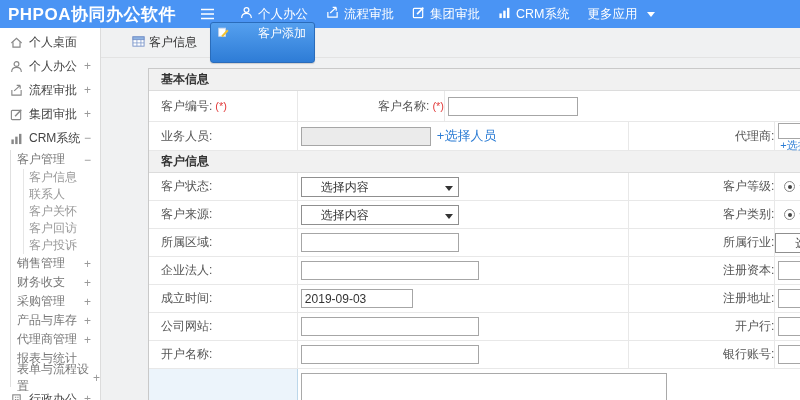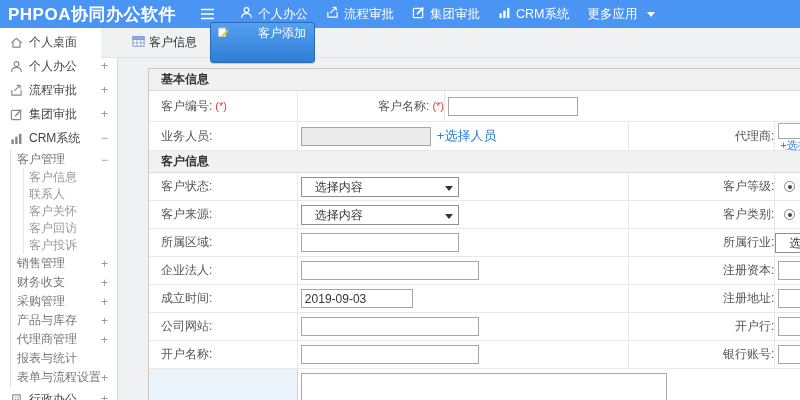--- a/index.html
+++ b/index.html
@@ -9,21 +9,21 @@
   
   .header{position:absolute;left:0;top:0;width:800px;height:28px;background:#4a94f4;
     display:flex;align-items:center;color:#fff;}
   .logo{font-size:17px;font-weight:bold;margin-left:8px;letter-spacing:.5px;white-space:nowrap;}
   .hamburger{margin-left:24px;display:flex;align-items:center;cursor:pointer;}
   .hnav{display:flex;align-items:center;margin-left:16px;}
   .hitem{display:flex;align-items:center;gap:5px;font-size:12.5px;padding:0 9px;white-space:nowrap;cursor:pointer;}
   .caret{width:0;height:0;border:4px solid transparent;border-top:5px solid #fff;margin-left:5px;margin-top:4px;}
 
   
-  .sidebar{position:absolute;left:0;top:28px;width:118px;height:372px;background:#fff;
+  .sidebar{position:absolute;left:0;top:28px;width:101px;height:372px;background:#fff;
     border-right:1px solid #dcdcdc;padding-top:2px;font-size:12px;color:#444;}
   .side-item{position:relative;height:24px;display:flex;align-items:center;gap:6px;padding-left:9px;cursor:pointer;}
   .side-item .sicon{display:flex;width:14px;justify-content:center;}
   .toggle{position:absolute;right:9px;color:#999;font-size:12px;}
   .crm-sub{margin-left:10px;border-left:1px solid #e0e0e0;}
   .sub1{position:relative;height:19px;display:flex;align-items:center;padding-left:6px;color:#777;cursor:pointer;}
   .sub2-wrap{margin-left:12px;border-left:1px solid #e6e6e6;}
   .sub2{height:17px;display:flex;align-items:center;padding-left:5px;color:#999;cursor:pointer;}
 
   
@@ -45,21 +45,21 @@
   .c1{width:149px;padding-left:12px;}
   .c2{width:331px;padding-left:3px;}
   .c3{width:147px;padding-left:6px;justify-content:flex-end;}
   .c4{width:331px;padding-left:3px;border-right:none;}
   .lab{font-size:12px;color:#555;white-space:nowrap;}
   .req{color:#e23b3b;margin-left:3px;font-size:11px;}
   .inp{height:19px;border:1px solid #a6a6a6;background:#fff;font-size:12px;padding:0 3px;color:#333;}
   .inp.ro{background:#ebebeb;}
   .w130{width:130px;} .w158{width:158px;} .w178{width:178px;} .w112{width:112px;}
   .sel{position:relative;width:158px;height:20px;border:1px solid #8f8f8f;background:#fff;font-size:12px;
-    line-height:18px;padding-left:13px;color:#333;cursor:pointer;}
+    line-height:18px;padding-left:19px;color:#333;cursor:pointer;}
   .sel::after{content:'';position:absolute;right:5px;top:8px;border:4px solid transparent;border-top:5px solid #333;}
   .lnk{color:#2b7cd4;font-size:13px;text-decoration:none;margin-left:6px;white-space:nowrap;cursor:pointer;}
   .stack{display:flex;flex-direction:column;justify-content:center;align-items:flex-start;}
   .stack .inp{margin-top:1px;}
   .stack .lnk{font-size:11px;margin-left:2px;line-height:12px;}
   .radio{width:11px;height:11px;border:1px solid #878787;border-radius:50%;position:relative;background:#fff;
     margin-left:6px;flex:0 0 auto;cursor:pointer;}
   .radio::after{content:'';position:absolute;left:2.5px;top:2.5px;width:4px;height:4px;border-radius:50%;background:#444;}
   .rlab{font-size:12px;color:#555;margin-left:4px;white-space:nowrap;}
   .bluecell{background:#ecf4fb;border-right:1px solid #bcd7ea;}

